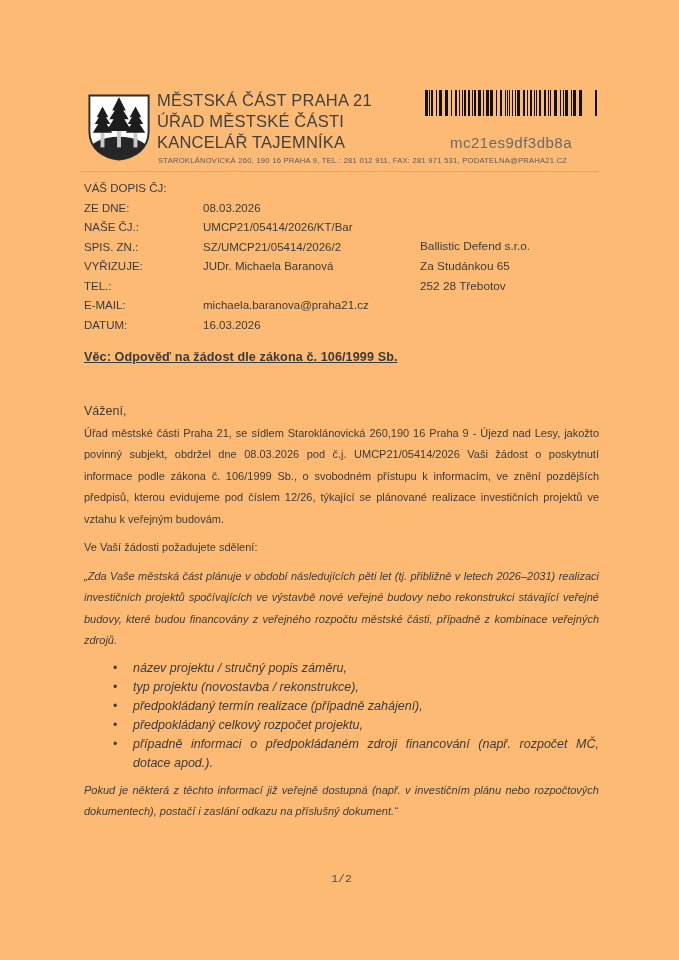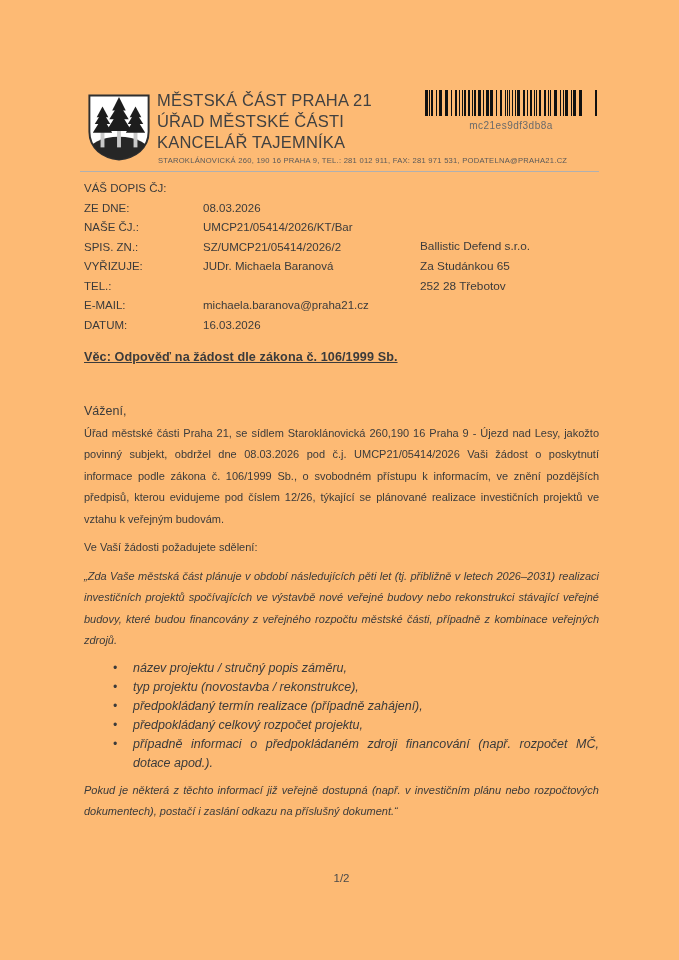--- a/index.html
+++ b/index.html
@@ -25,22 +25,22 @@
     font-size: 7.6px; color: #595959; letter-spacing: 0.25px; white-space: nowrap;
   }
   .barcode-wrap { position: absolute; left: 425px; top: 90px; width: 172px; }
   .barcode-bars {
     width: 172px; height: 26px; overflow: hidden;
     display: flex; align-items: stretch;
     border-left: 2px solid #111; border-right: 2px solid #111;
   }
   .barcode-bars span { flex: none; background: #111; height: 100%; display: block; }
   .barcode-label {
-    margin-top: 4px; text-align: center;
-    font-size: 10px; color: #6a6a6a; letter-spacing: 0.5px;
+    margin-top: 18px; text-align: center;
+    font-size: 15px; color: #6a6a6a; letter-spacing: 0.5px;
   }
   .rule {
     position: absolute; left: 80px; width: 519px; top: 171px;
     border-top: 1.3px solid #b0b0b0;
   }
 
   
   .meta { position: absolute; left: 84px; top: 179px; font-size: 11.5px; }
   .meta-row { display: flex; height: 19.5px; line-height: 19.5px; }
   .meta-label { width: 119px; flex: none; }
@@ -65,21 +65,21 @@
     list-style: none; margin: 0 0 7px 0; padding-left: 29px;
     font-style: italic; font-size: 12.5px; line-height: 19px;
   }
   ul.req-list li { position: relative; padding-left: 20px; text-align: justify; }
   ul.req-list li::before {
     content: "\2022"; position: absolute; left: 0; top: 0;
     font-size: 12px; color: #3b3b3b;
   }
   .page-number {
     position: absolute; left: 84px; width: 515px; top: 872px;
-    text-align: center; font-size: 11.5px; color: #4a4a4a;
+    text-align: center; font-size: 11.5px; color: #4a4a4a; font-family: Liberation Mono, monospace;
   }
 </style>
 </head>
 <body>
 
 <div class="page">
 
   <div class="logo">
     <svg viewBox="0 0 68 72" width="66" height="70" aria-hidden="true">
       <defs>

